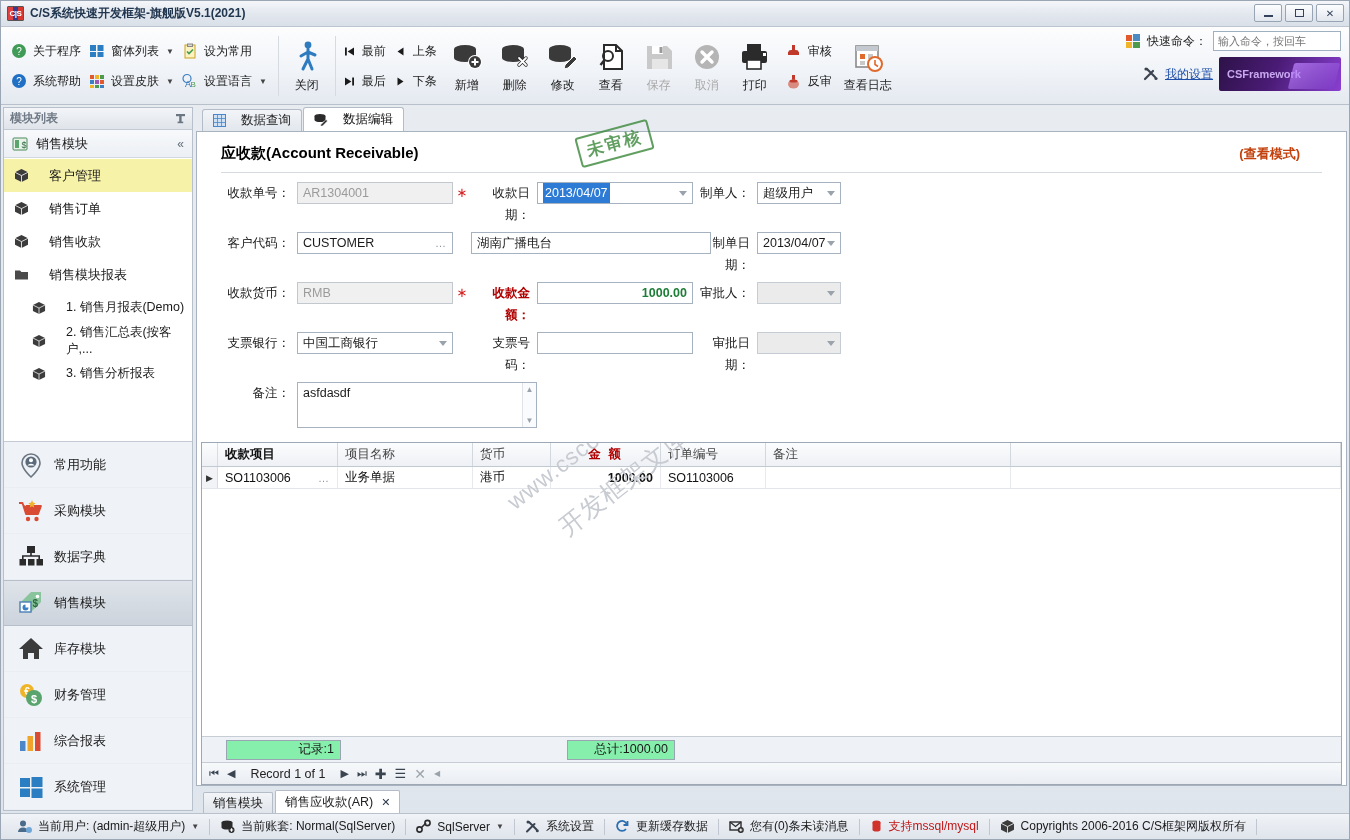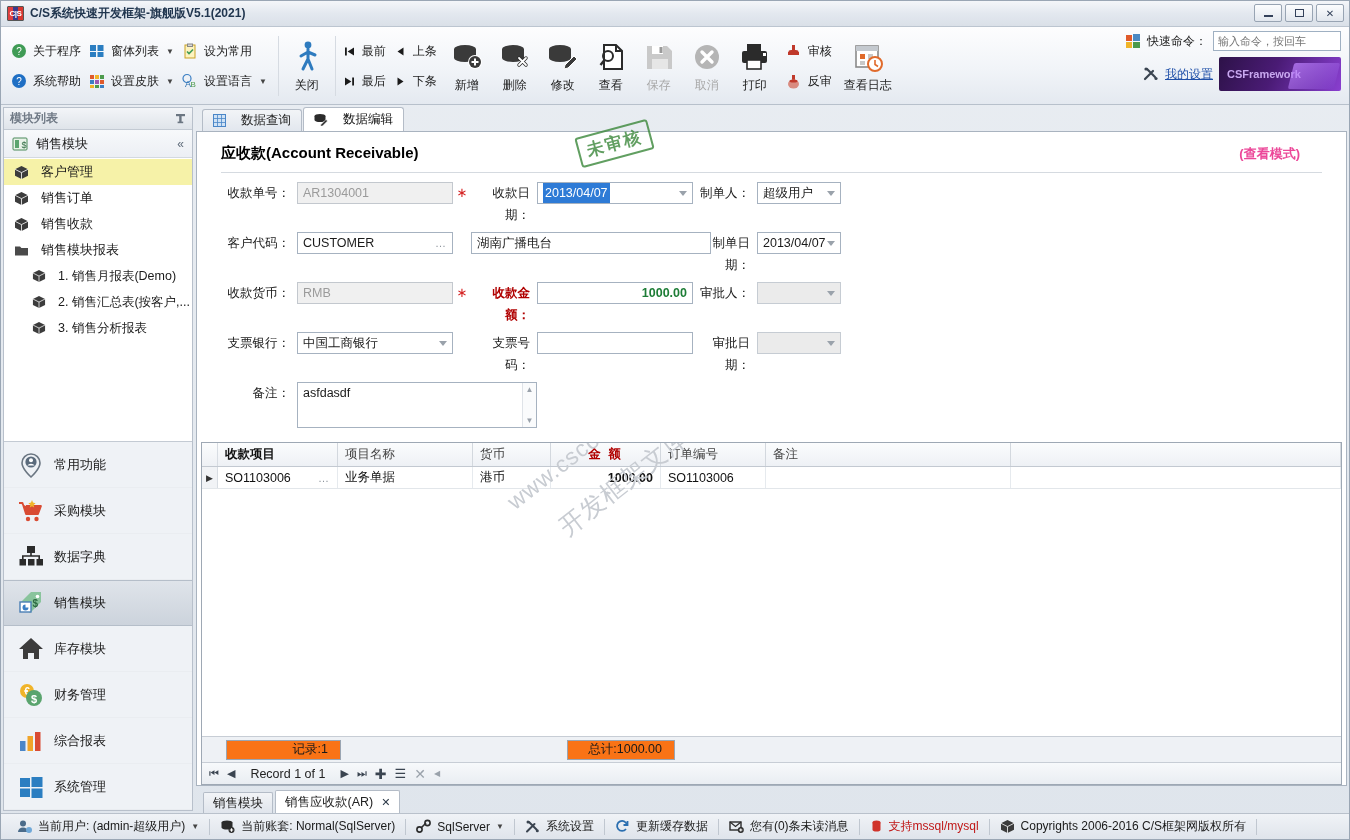--- a/index.html
+++ b/index.html
@@ -123,21 +123,21 @@
   .sb-header .pin { font-size: 11px; color: #6b7682; }
   .sb-modtitle {
     height: 28px; display: flex; align-items: center; gap: 7px; padding: 0 8px;
     border-bottom: 1px solid #d3d9e0;
     background: linear-gradient(to bottom,#f7f9fb,#eceff4);
   }
   .sb-modtitle .t { font-size: 13px; color: #1a1a1a; }
   .sb-modtitle .chev { margin-left: auto; color: #5e6b79; font-size: 12px; }
   .sb-tree { flex: 1 1 auto; overflow: hidden; padding-top: 1px; background: #fff; }
   .tree-item {
-    height: 26px; display: flex; align-items: center; gap: 12px;
+    height: 33px; display: flex; align-items: center; gap: 20px;
     padding-left: 10px; font-size: 13px; color: #1a1a1a;
   }
   .tree-item.sel { background: #f6f2a8; }
   .tree-item.indent { padding-left: 28px; font-size: 12.5px; }
 
   .sb-nav { flex: 0 0 auto; border-top: 1px solid #c3cad3; background: #eff2f6; }
   .nav-item {
     height: 46px; display: flex; align-items: center; gap: 10px; padding-left: 14px;
     font-size: 13px; color: #1a1a1a;
     border-bottom: 1px solid #eaedf1;
@@ -165,21 +165,21 @@
   .tabe { background: #ffffff; height: 24px; color: #111; font-weight: normal; }
 
   .formpane {
     flex: 1 1 auto; min-height: 0; background: #ffffff;
     border: 1px solid #a9b3bf; display: flex; flex-direction: column; position: relative;
   }
   .doc-title-row {
     display: flex; align-items: center; padding: 12px 22px 0 24px; position: relative;
   }
   .doc-title { font-size: 15px; font-weight: bold; color: #000000; }
-  .mode-text { margin-left: auto; color: #ec4899; font-weight: bold; font-size: 13px; margin-right: 24px; }
+  .mode-text { margin-left: auto; color: #c2410c; font-weight: bold; font-size: 13px; margin-right: 24px; }
   .stamp {
     position: absolute; left: 380px; top: -4px;
     transform: rotate(-15deg);
     border: 2px solid #3f8a3f; color: #3f8a3f;
     font-size: 17px; font-weight: bold; letter-spacing: 2px;
     padding: 2px 7px; border-radius: 3px; opacity: .82;
   }
   .hr { height: 1px; background: #d5dae0; margin: 9px 24px 0 24px; }
 
   
@@ -249,22 +249,22 @@
     position: absolute; left: 300px; top: 5px;
     transform: rotate(-38deg); transform-origin: left top;
     color: #c8ccd2; font-size: 23px; white-space: nowrap;
     pointer-events: none; letter-spacing: 1px;
   }
   .watermark.l2 { left: 350px; top: 28px; font-size: 25px; }
 
   .gsummary { flex: 0 0 26px; height: 26px; display: flex; align-items: center;
     background: #eef1f5; border-top: 1px solid #c7cdd5; padding: 0 2px; }
   .sumbox {
-    height: 20px; border: 1px solid #9aa5b2; background: #f97316; font-size: 12.5px;
-    display: flex; align-items: center; justify-content: flex-end; padding: 0 12px;
+    height: 20px; border: 1px solid #9aa5b2; background: #86efac; font-size: 12.5px;
+    display: flex; align-items: center; justify-content: flex-end; padding: 0 6px;
   }
   .gnav {
     flex: 0 0 22px; height: 22px; display: flex; align-items: center; gap: 2px;
     background: linear-gradient(to bottom,#f7f9fb,#e9edf2);
     border-top: 1px solid #c7cdd5; padding: 0 4px; font-size: 12px; color: #222;
   }
   .gnav .nb { padding: 0 3px; color: #3a4450; font-size: 11px; }
   .gnav .rec { padding: 0 10px; font-size: 12.5px; }
 
   

